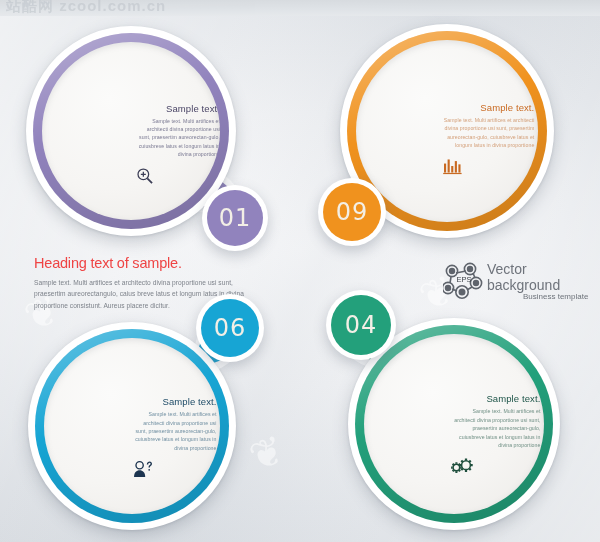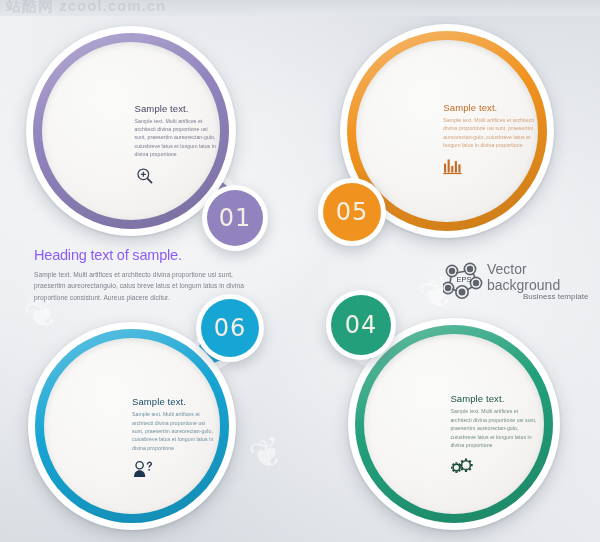--- a/index.html
+++ b/index.html
@@ -27,20 +27,21 @@
     font-size:15px;font-weight:bold;color:#b9bfc6;letter-spacing:1px;
     opacity:.55;overflow:hidden;white-space:nowrap;
   }
 
   
   .unit{position:absolute;}
   .bubble{
     position:absolute;border-radius:50%;
     background:#ffffff;
     box-shadow:0 6px 16px rgba(90,100,115,.28), 0 1px 3px rgba(90,100,115,.2);
+    text-align:right;
   }
   .ring{
     position:absolute;border-radius:50%;
   }
   .face{
     position:absolute;border-radius:50%;
     background:radial-gradient(circle at 38% 32%, #fbfbfa 0%, #f6f5f3 55%, #eceae7 100%);
     box-shadow:inset 0 2px 6px rgba(120,125,135,.18);
     overflow:hidden;
   }
@@ -68,21 +69,21 @@
   .badge-in{
     border-radius:50%;width:calc(100% - 10px);height:calc(100% - 10px);
     display:flex;align-items:center;justify-content:center;
     font-size:24px;color:#f3efe6;letter-spacing:1px;
     font-family:"DejaVu Sans",sans-serif;
   }
 
   
   .headblock{position:absolute;left:34px;top:239px;width:215px;}
   .headblock h2{
-    margin:8px 0 6px 0;font-size:14.5px;font-weight:normal;color:#8b5cf6;letter-spacing:-.2px;
+    margin:16px 0 6px 0;font-size:14.5px;font-weight:normal;color:#ef4444;letter-spacing:-.2px;
   }
   .headblock p{
     margin:0;font-size:6.6px;line-height:1.72;color:#7d828a;letter-spacing:.05px;
   }
 
   
   .epsblock{position:absolute;left:443px;top:262px;display:flex;align-items:center;gap:0;}
   .epstext{line-height:1.12;color:#6e737b;}
   .epstext .l1,.epstext .l2{font-size:14px;}
   .epstext .l3{font-size:8px;padding-left:36px;}
@@ -151,21 +152,21 @@
           <rect x="5.4" y="3" width="2.6" height="16" fill="#c96a22"></rect>
           <rect x="9.8" y="11" width="2.6" height="8" fill="#c96a22"></rect>
           <rect x="14.2" y="5" width="2.6" height="14" fill="#c96a22"></rect>
           <rect x="18.6" y="9" width="2.6" height="10" fill="#c96a22"></rect>
           <rect x="0" y="19.4" width="22.5" height="1.5" fill="#c96a22"></rect>
         </svg>
       </div>
     </div>
   </div>
   <div class="badge" style="left:318px;top:178px;width:68px;height:68px;">
-    <div class="badge-in" style="background:#f0921e;">05</div>
+    <div class="badge-in" style="background:#f0921e;">09</div>
   </div>
 </div>
 
 <div class="headblock">
   <h2>Heading text of sample.</h2>
   <p>Sample text. Multi artifices et architecto divina proportione usi sunt, praesertim aureorectangulo, caius breve latus et longum latus in divina proportione consistunt. Aureus placere dicitur.</p>
 </div>
 
 <div class="epsblock">
   <svg width="44" height="40" viewBox="0 0 44 40">

